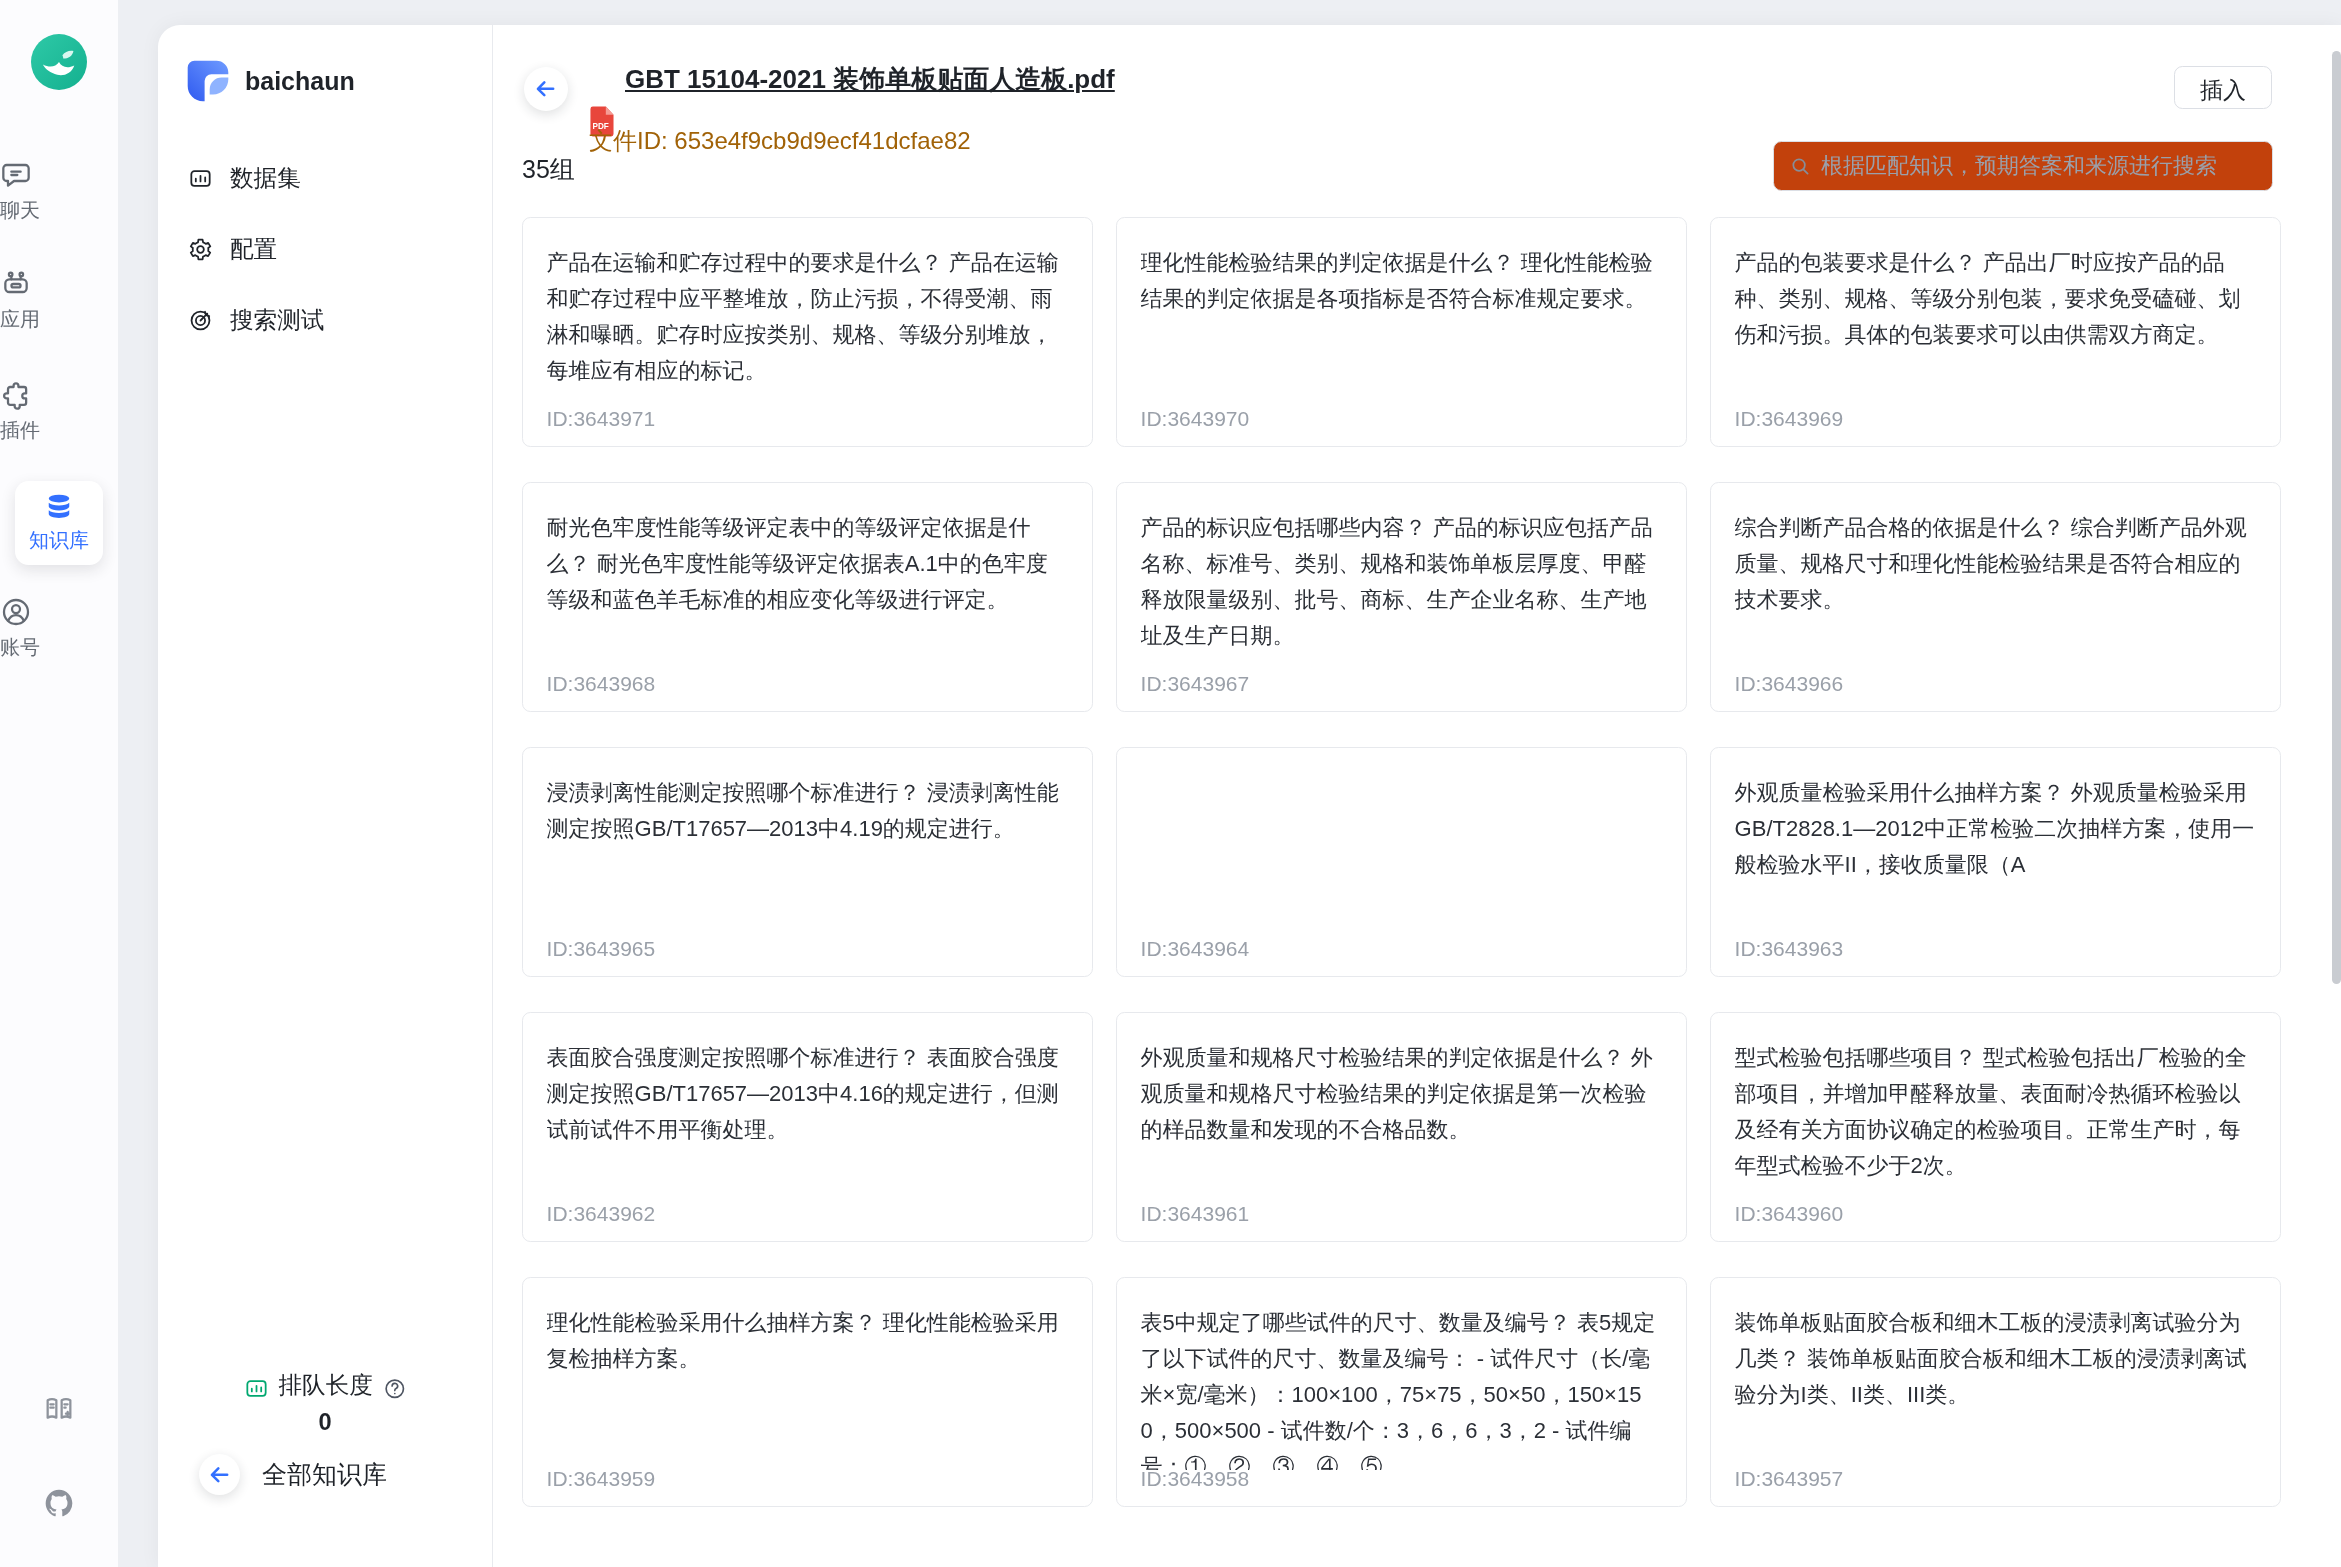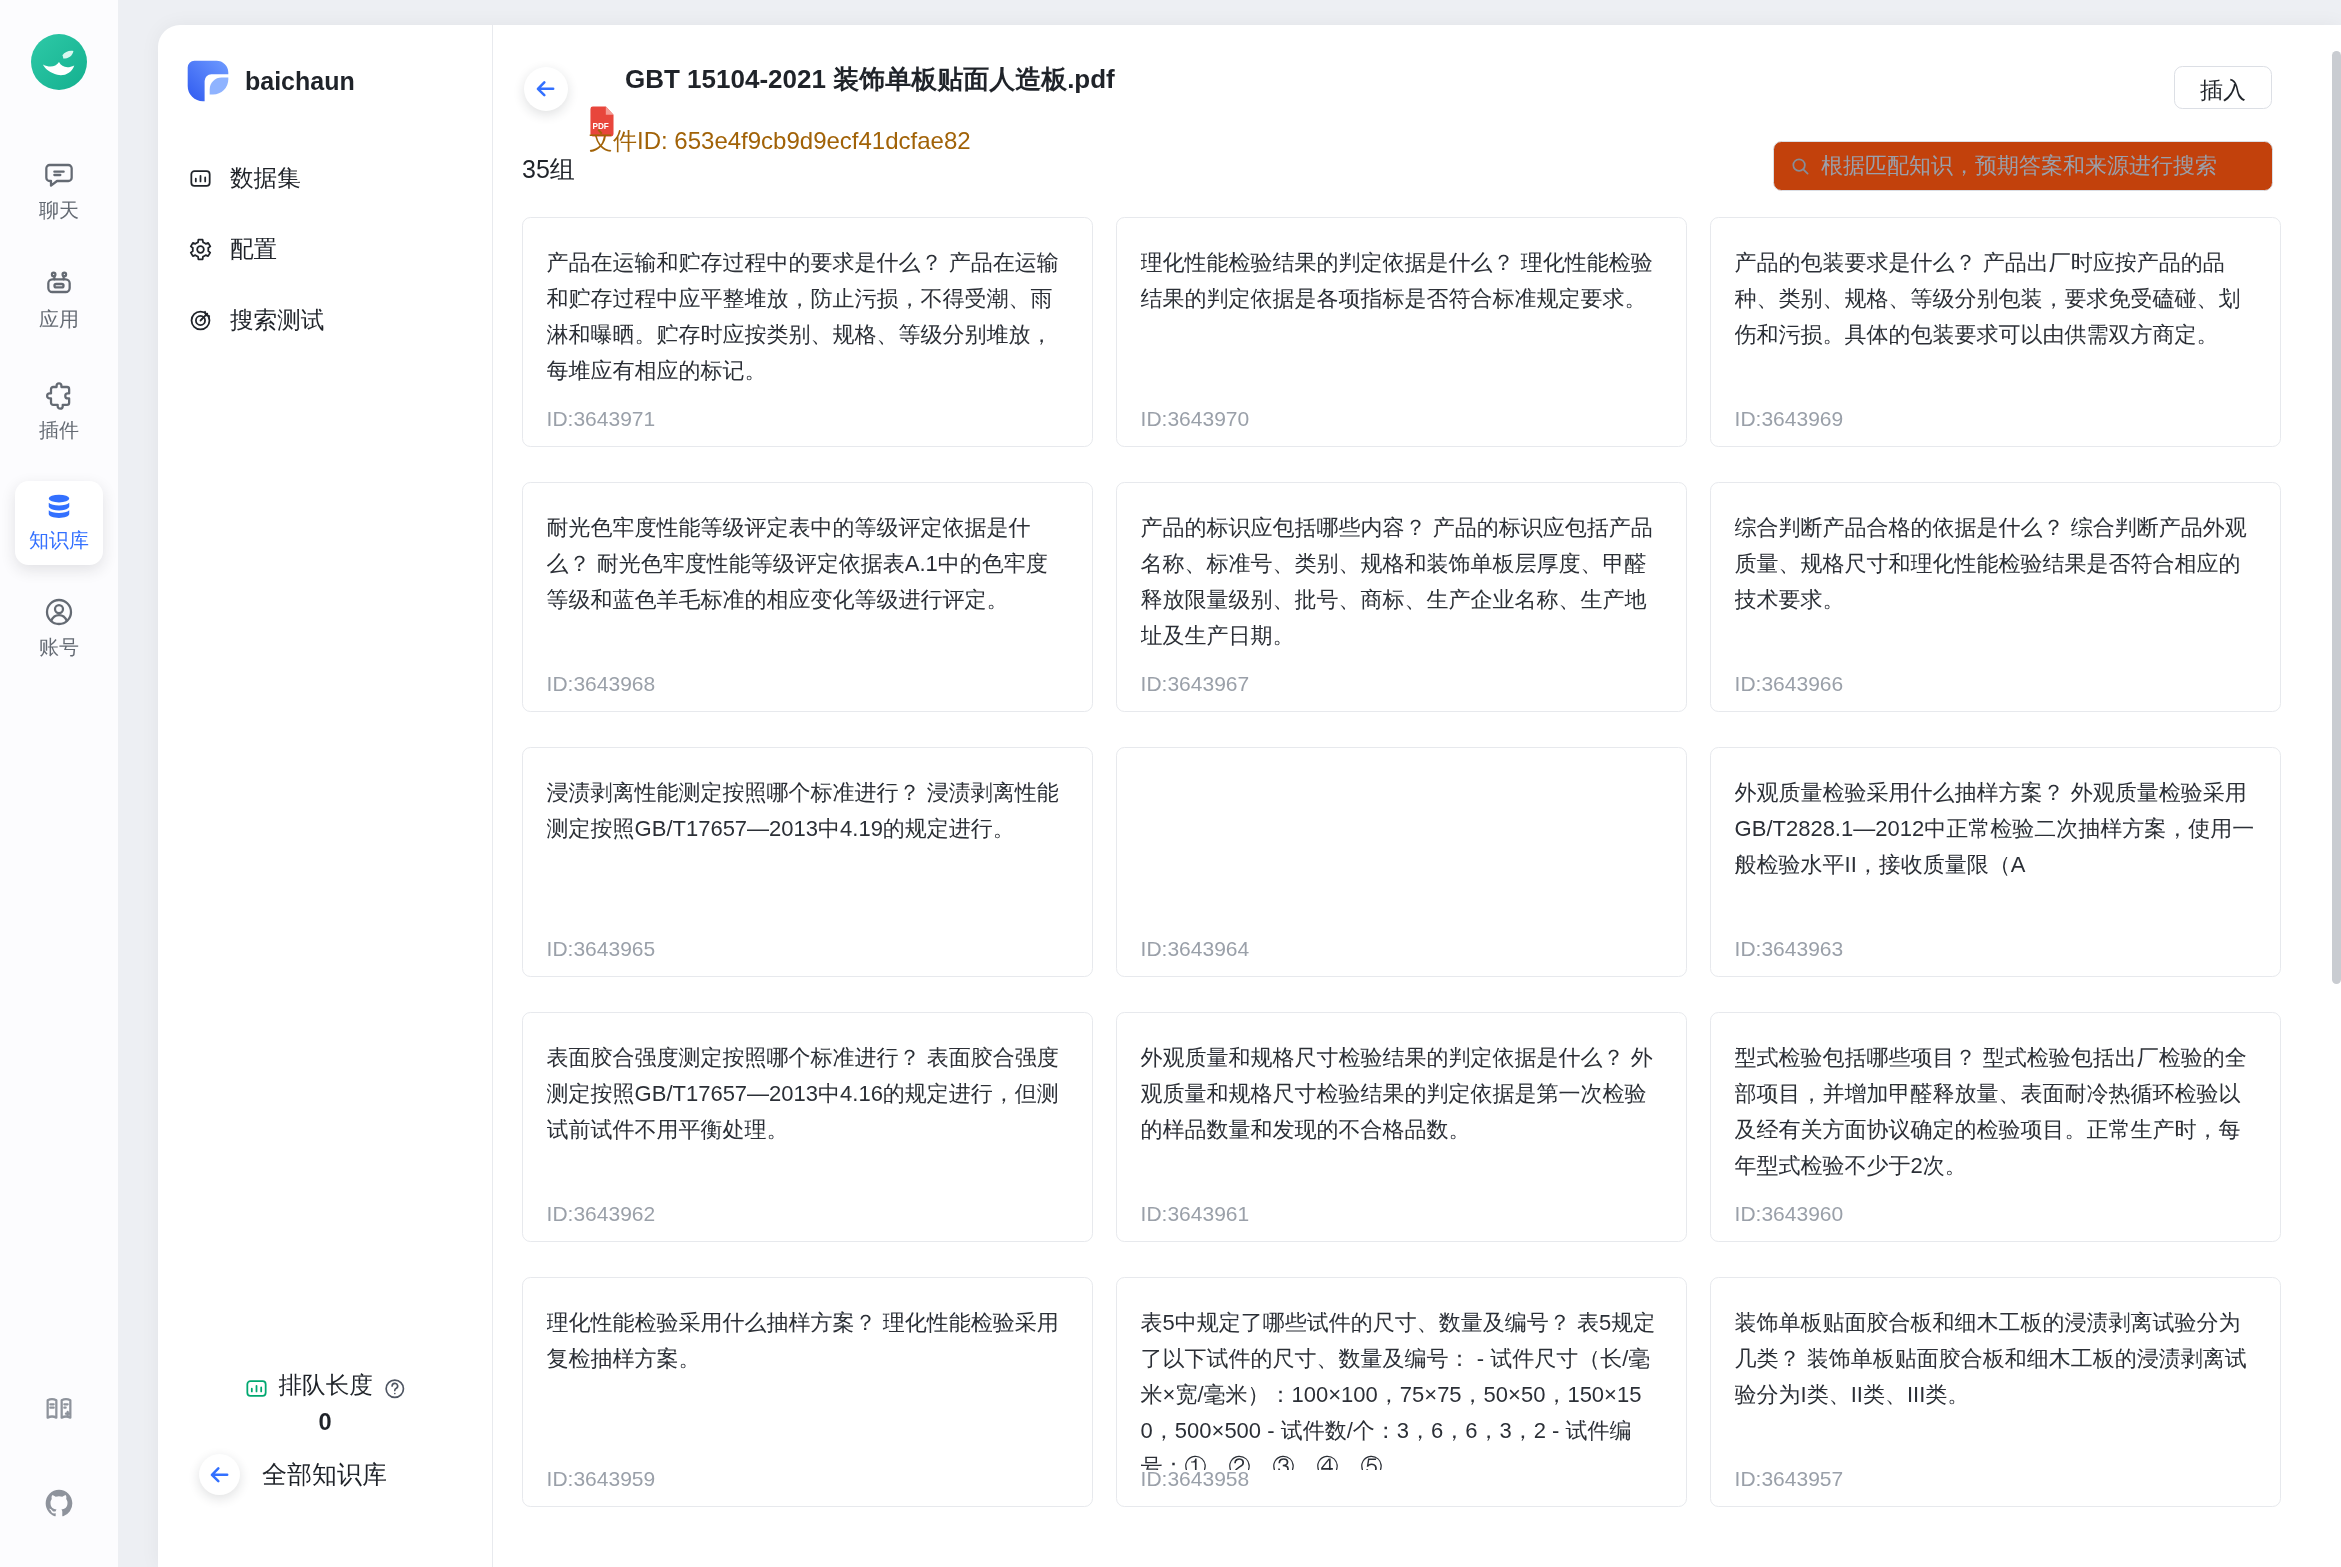--- a/index.html
+++ b/index.html
@@ -3,21 +3,21 @@
 <meta charset="utf-8">
 <style>
   * { margin:0; padding:0; box-sizing:border-box; }
   html,body { width:2342px; height:1567px; overflow:hidden;
     font-family:"Liberation Sans", sans-serif; background:#edeff3; color:#1f2329; }
 
   
   .rail { position:absolute; left:0; top:0; width:118px; height:100%; background:#fcfcfe; z-index:3; }
   .rail-logo { position:absolute; left:31px; top:34px; width:56px; height:56px; cursor:pointer; }
   .rail-item { position:absolute; left:0; width:118px; display:flex; flex-direction:column;
-    align-items:center; gap:5.9px; color:#646a73; cursor:pointer; }
+    align-items:flex-start; gap:5.9px; color:#646a73; cursor:pointer; }
   .rail-item .rlabel { font-size:20px; }
   .rail-active { position:absolute; left:15px; top:481px; width:88px; height:84px; background:#fff;
     border-radius:13.5px; box-shadow:0 5px 15px rgba(31,35,41,.12); display:flex; flex-direction:column;
     align-items:center; justify-content:center; gap:5px; color:#3370ff; cursor:pointer; }
   .rail-active .rlabel { font-size:20px; color:#3370ff; }
   .rail-bottom { position:absolute; left:0; width:118px; display:flex; justify-content:center; color:#8e939c; cursor:pointer; }
 
   .i { fill:none; stroke:currentColor; stroke-width:1.7; stroke-linecap:round; stroke-linejoin:round; }
   .svg38 { width:32px; height:32px; }
   .svg36 { width:30px; height:30px; }
@@ -46,21 +46,21 @@
   .back-label { font-size:25px; font-weight:500; }
   .help-icon { color:#4e5562; }
   .queue-glyph { color:#00a870; }
 
   
   .content { position:absolute; left:335px; top:0; right:0; bottom:0; }
   .hdr-back { position:absolute; left:31px; top:42px; width:44px; height:44px; border-radius:50%;
     background:#fff; box-shadow:0 3.4px 11.8px rgba(31,35,41,.14); display:flex; align-items:center;
     justify-content:center; cursor:pointer; }
   .pdf-badge { position:absolute; left:96px; top:37px;margin-top:44px; }
-  .doc-title { position:absolute; left:132px; top:37px; font-size:26px; font-weight:600; color:#1f2329; }
+  .doc-title { position:absolute; left:132px; top:37px; font-size:26px; font-weight:600; color:#1f2329;text-decoration:underline; }
   .doc-fileid { position:absolute; left:96px; top:76px; font-size:24px; color:#a16207;margin-top:24px; }
   .insert-btn { position:absolute; right:69px; top:41px; height:43px; padding:0 25px; background:#fff;
     border:0.8px solid #dcdfe5; border-radius:8.4px; font-size:23px; color:#1f2329; line-height:46px;
     cursor:pointer; font-family:inherit; }
   .group-count { position:absolute; left:29px; top:128px; font-size:25px; color:#1f2329; }
   .search-box { position:absolute; right:68px; top:116px; width:500px; height:50px;
     border:0.8px solid #dcdfe5; border-radius:8.4px; display:flex; align-items:center;
     padding:0 15px; gap:10px; background:#c2410c; color:#878d98; }
   .search-box input { border:none; outline:none; flex:1; font-size:22px; color:#1f2329;
     font-family:inherit; background:transparent; }

